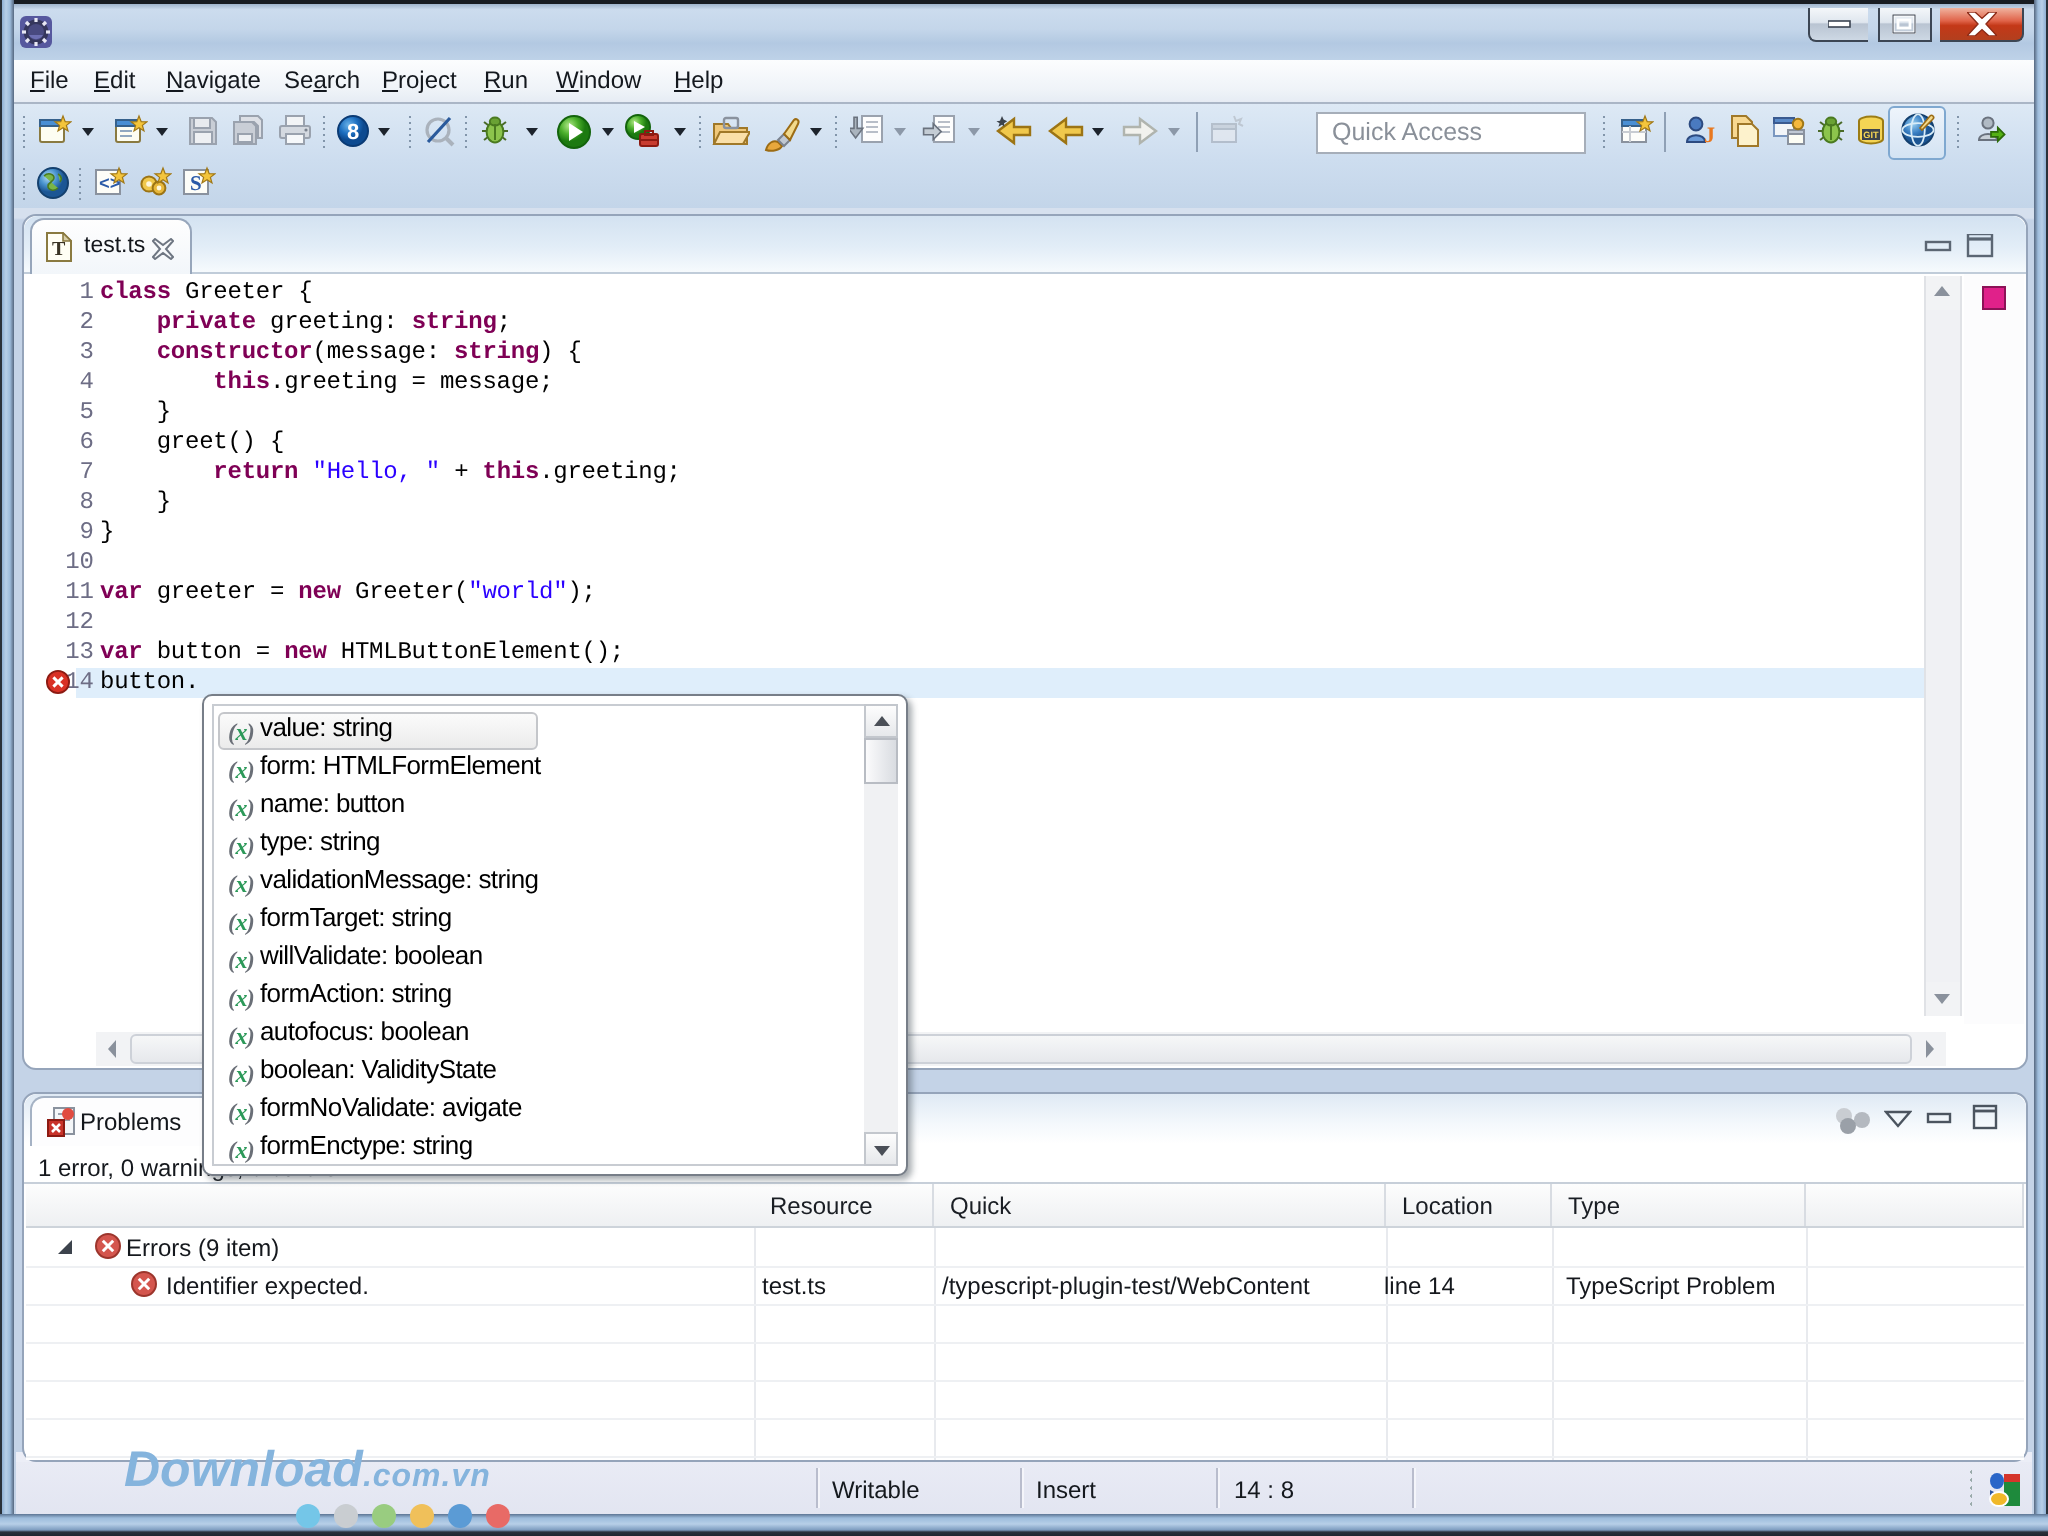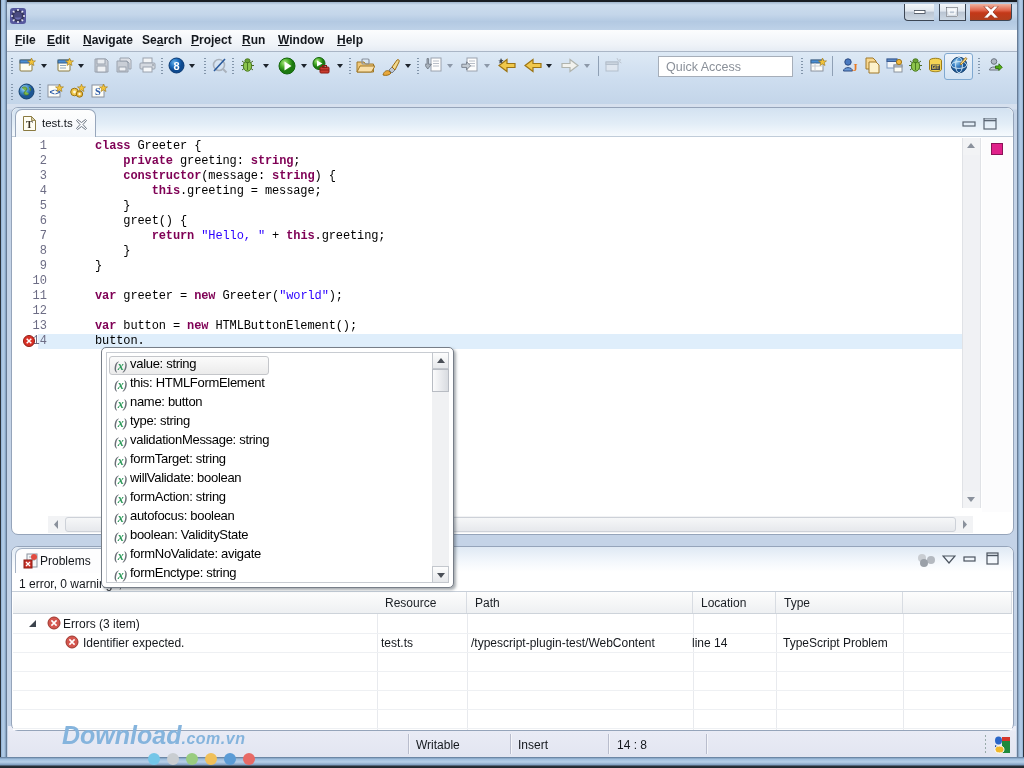--- a/index.html
+++ b/index.html
@@ -13,21 +13,21 @@
 #title-text{left:31px;top:5px;font-size:12.5px;color:#12161c;}
 #eclipse-ico{left:9px;top:6px;width:16px;height:16px;}
 
 #winbtns{right:11px;top:2px;height:17px;}
 .wbtn{display:inline-block;vertical-align:top;height:17px;border:1px solid #3c4654;border-top:none;box-sizing:border-box;position:relative;}
 #btn-min{width:30px;background:linear-gradient(#f4f7fa 0,#dfe6ee 45%,#b9c4d2 50%,#cdd8e4 100%);border-radius:0 0 0 4px;border-right:none;}
 #btn-max{width:27px;background:linear-gradient(#f4f7fa 0,#dfe6ee 45%,#b9c4d2 50%,#cdd8e4 100%);}
 #btn-close{width:42px;background:linear-gradient(#f0b39f 0,#e06349 40%,#c43818 55%,#b23f1e 100%);border-radius:0 0 4px 0;border-left:none;}
 .wbtn svg{position:absolute;left:50%;top:50%;transform:translate(-50%,-50%);}
 
-#menubar{left:1px;padding-left:0;top:30px;right:1px;height:21px;background:linear-gradient(#fcfdfe,#eff3f8 70%,#e6ecf4);border-bottom:1px solid #aab6c6;font-size:12px;color:#14181e;font-weight:bold;}
+#menubar{left:1px;padding-left:0;top:30px;right:1px;height:21px;background:linear-gradient(#fcfdfe,#eff3f8 70%,#e6ecf4);border-bottom:1px solid #aab6c6;font-size:12px;color:#14181e;}
 #menubar span{position:absolute;top:3px;}
 
 #tb1{left:1px;top:52px;right:1px;height:28px;background:linear-gradient(#dde9f5,#cdddef);}
 #tb2{left:1px;top:80px;right:1px;height:24px;background:linear-gradient(#cdddef,#c3d5e9);}
 .sepd{position:absolute;top:5px;width:2px;height:18px;background-image:radial-gradient(circle,#8295aa 30%,transparent 36%);background-size:2px 3px;}
 .sepl{position:absolute;top:4px;width:1px;height:20px;background:#8fa0b5;}
 .ti{position:absolute;top:5px;width:17px;height:17px;}
 .ti svg{width:100%;height:100%;}
 .dd{position:absolute;top:12px;width:0;height:0;border-left:3.5px solid transparent;border-right:3.5px solid transparent;border-top:4px solid #1c232c;}
 .ddg{border-top-color:#8c98a8;}
@@ -38,21 +38,21 @@
 #bench{left:1px;top:104px;right:1px;bottom:11px;background:linear-gradient(#d6e0ee 0,#d6e0ee 5px,#c4d3e7 6px);}
 
 #editor{left:11px;top:107px;width:1001px;height:426px;background:#fff;border:1px solid #95a4ba;border-radius:7px;}
 #edtabs{left:0;top:0;right:0;height:28px;background:linear-gradient(#d3e2f1,#e2edf7 55%,#f6fafd);border-radius:7px 7px 0 0;border-bottom:1px solid #c0ccd9;}
 #tab1{left:3px;top:1px;width:79px;height:27px;background:linear-gradient(#fefefe,#f2f6fa);border:1px solid #97a6bb;border-bottom:none;border-radius:7px 7px 0 0;}
 #tab1 .tlbl{position:absolute;left:26px;top:7px;font-size:11.5px;color:#13161b;}
 #edmm{right:14px;top:8px;}
 
 #code{left:1px;top:29px;right:1px;height:375px;background:#fff;overflow:hidden;}
 #lnums{position:absolute;left:0;top:2px;width:34px;text-align:right;font:12px "Liberation Mono",monospace;line-height:15px;color:#6d6d85;white-space:pre;}
-#src{position:absolute;left:37px;top:2px;font:12px "Liberation Mono",monospace;line-height:15px;color:#000;white-space:pre;letter-spacing:-0.12px;margin-left:45px;}
+#src{position:absolute;left:37px;top:2px;font:12px "Liberation Mono",monospace;line-height:15px;color:#000;white-space:pre;letter-spacing:-0.12px;}
 .kw{color:#7f0055;font-weight:bold;}
 .st{color:#2a00ff;}
 #curline{left:25px;top:197px;height:15px;right:48px;background:#dfeefb;}
 #errico14{left:10px;top:198px;width:12px;height:12px;}
 
 #vsb{right:32px;top:30px;width:17px;height:370px;background:#f0f1f4;border-left:1px solid #e0e2e6;border-right:1px solid #e0e2e6;}
 #ovr{right:1px;top:29px;width:30px;height:375px;background:#fcfcfd;}
 #ovrmark{right:9px;top:6px;width:10px;height:10px;background:#e0218a;border:1px solid #8c1257;}
 #hsb{left:36px;bottom:1px;right:40px;height:17px;background:#f2f3f5;}
 .sbarrow{position:absolute;width:17px;height:17px;background:#f2f3f5;}
@@ -481,21 +481,21 @@
         <line x1="1" y1="3.5" x2="12" y2="3.5" stroke="#4b545f" stroke-width="1.4"></line>
       </svg>
   </div>
   <span class="abs" id="probsummary">1 error, 0 warnings, 0 others</span>
   <div class="abs" id="probhdrline"></div>
   <div class="abs" id="phead">
     <div class="hc" style="left:364px;width:89px">
         <span class="hl">Resource</span>
       </div>
     <div class="hc" style="left:454px;width:225px">
-        <span class="hl">Path</span>
+        <span class="hl">Quick</span>
       </div>
     <div class="hc" style="left:680px;width:82px">
         <span class="hl">Location</span>
       </div>
     <div class="hc" style="left:763px;width:126px">
         <span class="hl">Type</span>
       </div>
     <div class="hc" style="left:890px;right:0"></div>
   </div>
   <div class="abs" id="ptable">
@@ -505,21 +505,21 @@
     <div class="pgrid" style="left:763px"></div>
     <div class="pgrid" style="left:890px"></div>
     <div class="prow" style="top:0;border-bottom:1px solid #eef0f3;">
       <svg class="abs" style="left:16px;top:6px" width="8" height="8">
           <path d="M7 0 L7 7 L0 7Z" fill="#3c434c"></path>
         </svg>
       <svg class="abs" style="left:34px;top:2px" width="14" height="14" viewBox="0 0 14 14">
           <circle cx="7" cy="7" r="6" fill="#d4564e" stroke="#9c352c"></circle>
           <path d="M4.4 4.4 L9.6 9.6 M9.6 4.4 L4.4 9.6" stroke="#fff" stroke-width="1.5"></path>
         </svg>
-      <span class="abs" style="left:50px;top:3px">Errors (3 item)</span>
+      <span class="abs" style="left:50px;top:3px">Errors (9 item)</span>
     </div>
     <div class="prow" style="top:19px;border-bottom:1px solid #eef0f3;">
       <svg class="abs" style="left:52px;top:2px" width="14" height="14" viewBox="0 0 14 14">
           <circle cx="7" cy="7" r="6" fill="#d4564e" stroke="#9c352c"></circle>
           <path d="M4.4 4.4 L9.6 9.6 M9.6 4.4 L4.4 9.6" stroke="#fff" stroke-width="1.5"></path>
         </svg>
       <span class="abs" style="left:70px;top:3px">Identifier expected.</span>
       <span class="abs" style="left:368px;top:3px">test.ts</span>
       <span class="abs" style="left:458px;top:3px">/typescript-plugin-test/WebContent</span>
       <span class="abs" style="left:679px;top:3px">line 14</span>
@@ -559,21 +559,21 @@
 
 <div class="abs" id="popup">
   <div id="plist">
     <div id="psel"></div>
     <div class="pit" style="top:3px">
         <span class="pico">(<b>x</b>)</span>
         <span class="nm">value: string</span>
       </div>
     <div class="pit" style="top:22px">
         <span class="pico">(<b>x</b>)</span>
-        <span class="nm">this: HTMLFormElement</span>
+        <span class="nm">form: HTMLFormElement</span>
       </div>
     <div class="pit" style="top:41px">
         <span class="pico">(<b>x</b>)</span>
         <span class="nm">name: button</span>
       </div>
     <div class="pit" style="top:60px">
         <span class="pico">(<b>x</b>)</span>
         <span class="nm">type: string</span>
       </div>
     <div class="pit" style="top:79px">

